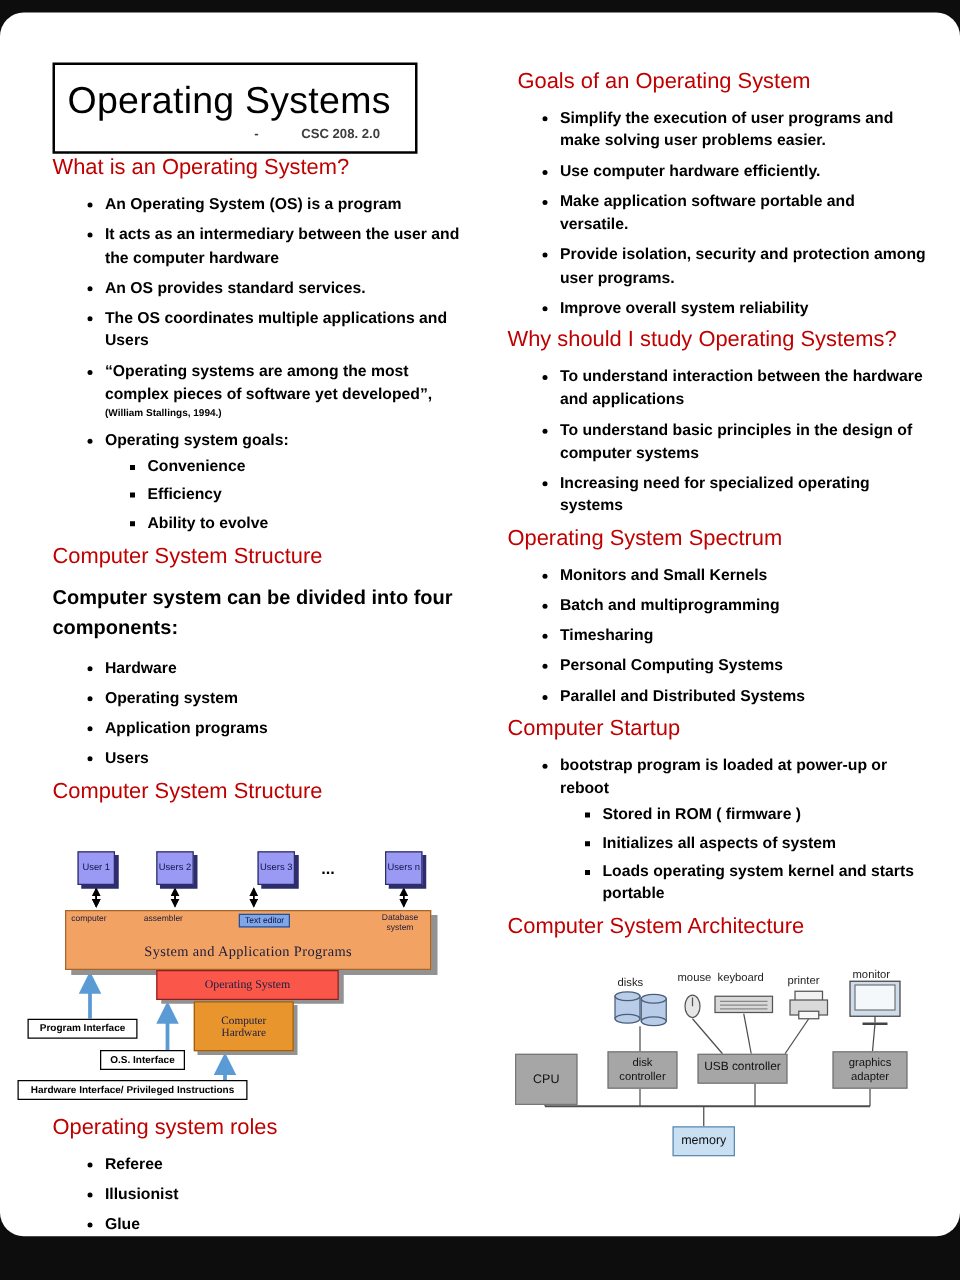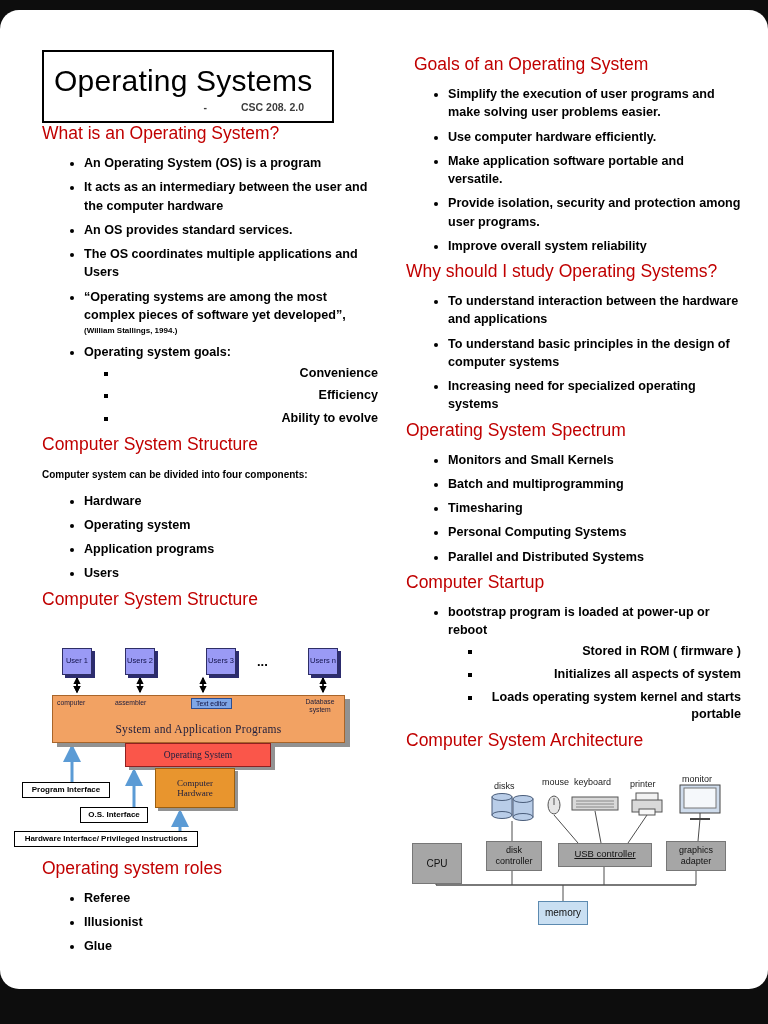--- a/index.html
+++ b/index.html
@@ -48,25 +48,25 @@
     list-style:disc;
     margin:10px 0 0 0;
     padding-left:42px;
     font-size:12.6px; font-weight:700; color:#000;
   }
   ul.bullets li { margin-bottom:6px; line-height:1.45; }
   ul.squares {
     list-style:square;
     margin:4px 0 0 0;
     padding-left:34px;
-    font-size:12.6px; font-weight:700;text-align:right;
+    font-size:12.6px; font-weight:700;
   }
   ul.squares li { margin-bottom:5px; line-height:1.4; }
   .citation { display:block; font-size:8px; font-weight:700; color:#000; margin-top:1px; }
-  .intro { font-size:10px; font-weight:700; margin:12px 0 0 0; line-height:1.5; }
+  .intro { font-size:16px; font-weight:700; margin:12px 0 0 0; line-height:1.5; }
 
   
   .diagram1 {
     position:relative;
     margin:30px 0 0 -28px;
     width:362px; height:218px;
   }
   .diagram1 svg { position:absolute; left:0; top:0; }
   .d1-user {
     position:absolute; top:8px;
@@ -129,21 +129,21 @@
   .diagram2 svg { position:absolute; left:0; top:0; }
   .d2-label { position:absolute; font-size:9px; color:#222; }
   .d2-box {
     position:absolute;
     background:#a6a6a6; border:1px solid #777;
     display:flex; align-items:center; justify-content:center; text-align:center;
     font-size:9.5px; color:#111; line-height:1.15; padding:1px 3px;
   }
   .d2-cpu  { left:6px;   top:74px; width:50px; height:41px; font-size:10px; }
   .d2-disk { left:80px;  top:72px; width:56px; height:30px; font-size:9px; }
-  .d2-usb  { left:152px; top:74px; width:94px; height:24px;text-decoration:underline; }
+  .d2-usb  { left:152px; top:74px; width:72px; height:24px; }
   .d2-gfx  { left:260px; top:72px; width:60px; height:30px; font-size:9px; }
   .d2-mem  {
     position:absolute; left:132px; top:132px; width:50px; height:24px;
     background:#c9dff2; border:1px solid #5c8ab0;
     display:flex; align-items:center; justify-content:center;
     font-size:10px; color:#111;
   }
 </style>
 </head>
 <body>

